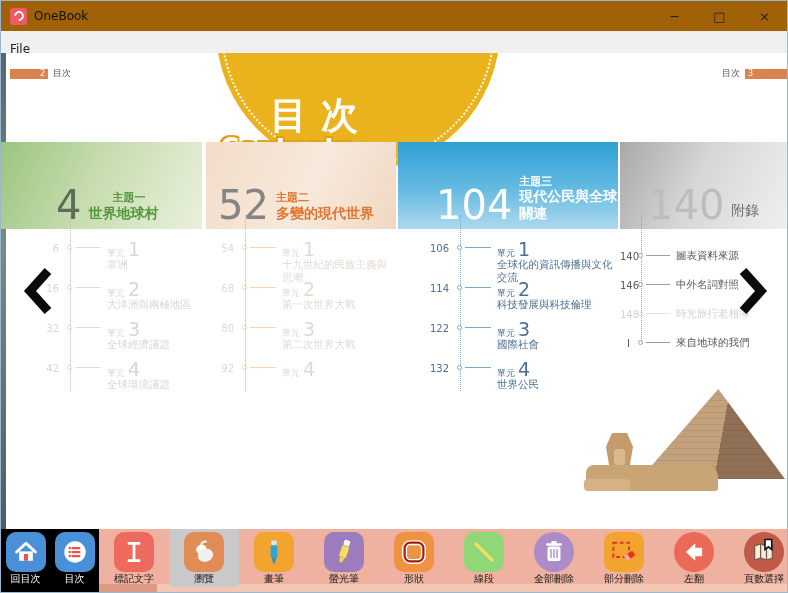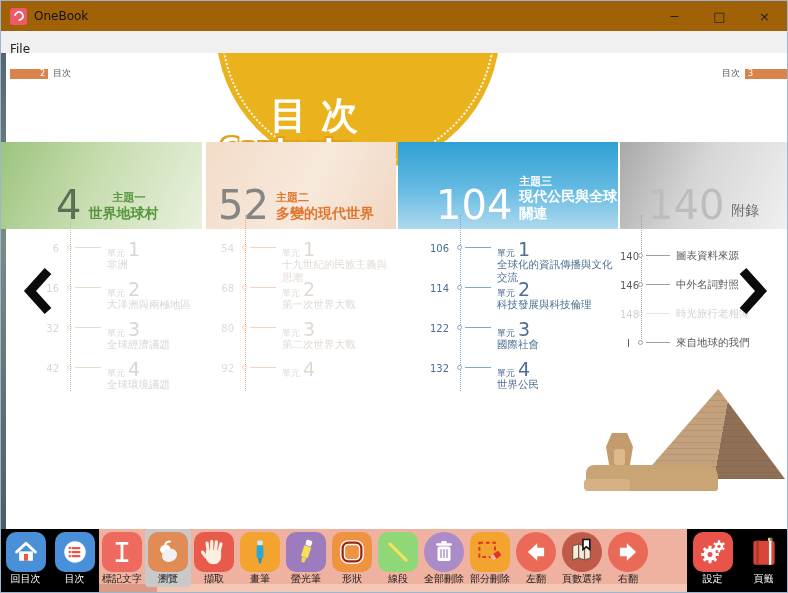--- a/index.html
+++ b/index.html
@@ -67,21 +67,21 @@
  background:repeating-linear-gradient(0deg,rgba(90,60,30,.12) 0 1px,transparent 1px 6px),linear-gradient(100deg,#c2a17c 56%,#8f7057 56%)}
 .sph-body{position:absolute;left:2px;bottom:0;width:132px;height:26px;background:#c9a474;border-radius:8px 12px 3px 3px}
 .sph-paw{position:absolute;left:0;bottom:0;width:46px;height:12px;background:#d4b285;border-radius:4px}
 .sph-head{position:absolute;left:22px;bottom:22px;width:27px;height:36px;background:#c39b6c;clip-path:polygon(22% 0,78% 0,100% 38%,86% 100%,14% 100%,0 38%)}
 .sph-face{position:absolute;left:30px;bottom:26px;width:11px;height:16px;background:#dcb88b;border-radius:3px}
 
 .toolbar{position:absolute;left:0;bottom:0;width:788px;height:63px;display:flex}
 .tb-zone{display:flex;align-items:flex-start;height:63px}
 .tb-black{background:#000}
 .tb-main{flex:1;position:relative}
-.tcell{width:46px;display:flex;flex-direction:column;align-items:center;padding-top:3px;cursor:pointer;border-radius:4px;position:relative;z-index:1}
+.tcell{width:70px;display:flex;flex-direction:column;align-items:center;padding-top:3px;cursor:pointer;border-radius:4px;position:relative;z-index:1}
 .tb-black .tcell{width:49px}
 .tb-black.right .tcell{width:51px}
 .tcell.selected{background:#c9c9c9;height:58px}
 .ticon{width:40px;height:40px;display:flex;align-items:center;justify-content:center;flex:0 0 auto}
 .ticon.square{border-radius:10px}
 .ticon.circle{border-radius:50%}
 .ticon svg{width:30px;height:30px}
 .ticon.book svg{width:34px;height:34px}
 .tlabel{font-size:10px;color:#1a1a1a;margin-top:1px;white-space:nowrap;line-height:1.1}
 .tb-black .tlabel{color:#fff}
@@ -409,35 +409,20 @@
       </div>
       <div class="tcell selected" style="background: rgb(201, 201, 201);">
         <span class="ticon square" style="background: rgb(225, 140, 85);">
           <svg viewBox="0 0 24 24">
             <path d="M13.5 3.5c-3 0-4 2-3.5 4" fill="none" stroke="#fff" stroke-width="1.6" stroke-linecap="round"></path>
             <ellipse cx="9.8" cy="9.8" rx="4.2" ry="3.6" fill="#fff" transform="rotate(-20 9.8 9.8)"></ellipse>
             <ellipse cx="13.2" cy="14.6" rx="6.2" ry="5.2" fill="#f1f1f1" transform="rotate(-20 13.2 14.6)"></ellipse>
           </svg>
         </span>
         <span class="tlabel">瀏覽</span>
-      </div>
-      <div class="tcell">
-        <span class="ticon square" style="background: rgb(232, 90, 76);">
-          <svg viewBox="0 0 24 24">
-            <g fill="#fbf0dd">
-              <rect x="5.6" y="3.5" width="2.6" height="10" rx="1.3" transform="rotate(-8 7 8)"></rect>
-              <rect x="8.9" y="2.2" width="2.6" height="11" rx="1.3"></rect>
-              <rect x="12.2" y="2.6" width="2.6" height="11" rx="1.3" transform="rotate(6 13 8)"></rect>
-              <rect x="15.4" y="4" width="2.6" height="10" rx="1.3" transform="rotate(14 16.5 9)"></rect>
-              <rect x="2.8" y="10.5" width="2.6" height="7" rx="1.3" transform="rotate(-35 4 14)"></rect>
-              <path d="M5.5 10.5h12.2v5.2c0 3.3-2.7 6-6 6h-.2c-3.3 0-6-2.7-6-6z"></path>
-            </g>
-          </svg>
-        </span>
-        <span class="tlabel">擷取</span>
       </div>
       <div class="tcell">
         <span class="ticon square" style="background: rgb(242, 164, 46);">
           <svg viewBox="0 0 24 24">
             <rect x="9.8" y="2.8" width="4.4" height="3.6" rx="1" fill="#cdeaf5"></rect>
             <rect x="9.3" y="6.8" width="5.4" height="9.8" rx="1" fill="#28a7d9"></rect>
             <path d="M10.2 16.6h3.6l-1.1 4.6h-1.4z" fill="#1f97c7"></path>
           </svg>
         </span>
         <span class="tlabel">畫筆</span>

